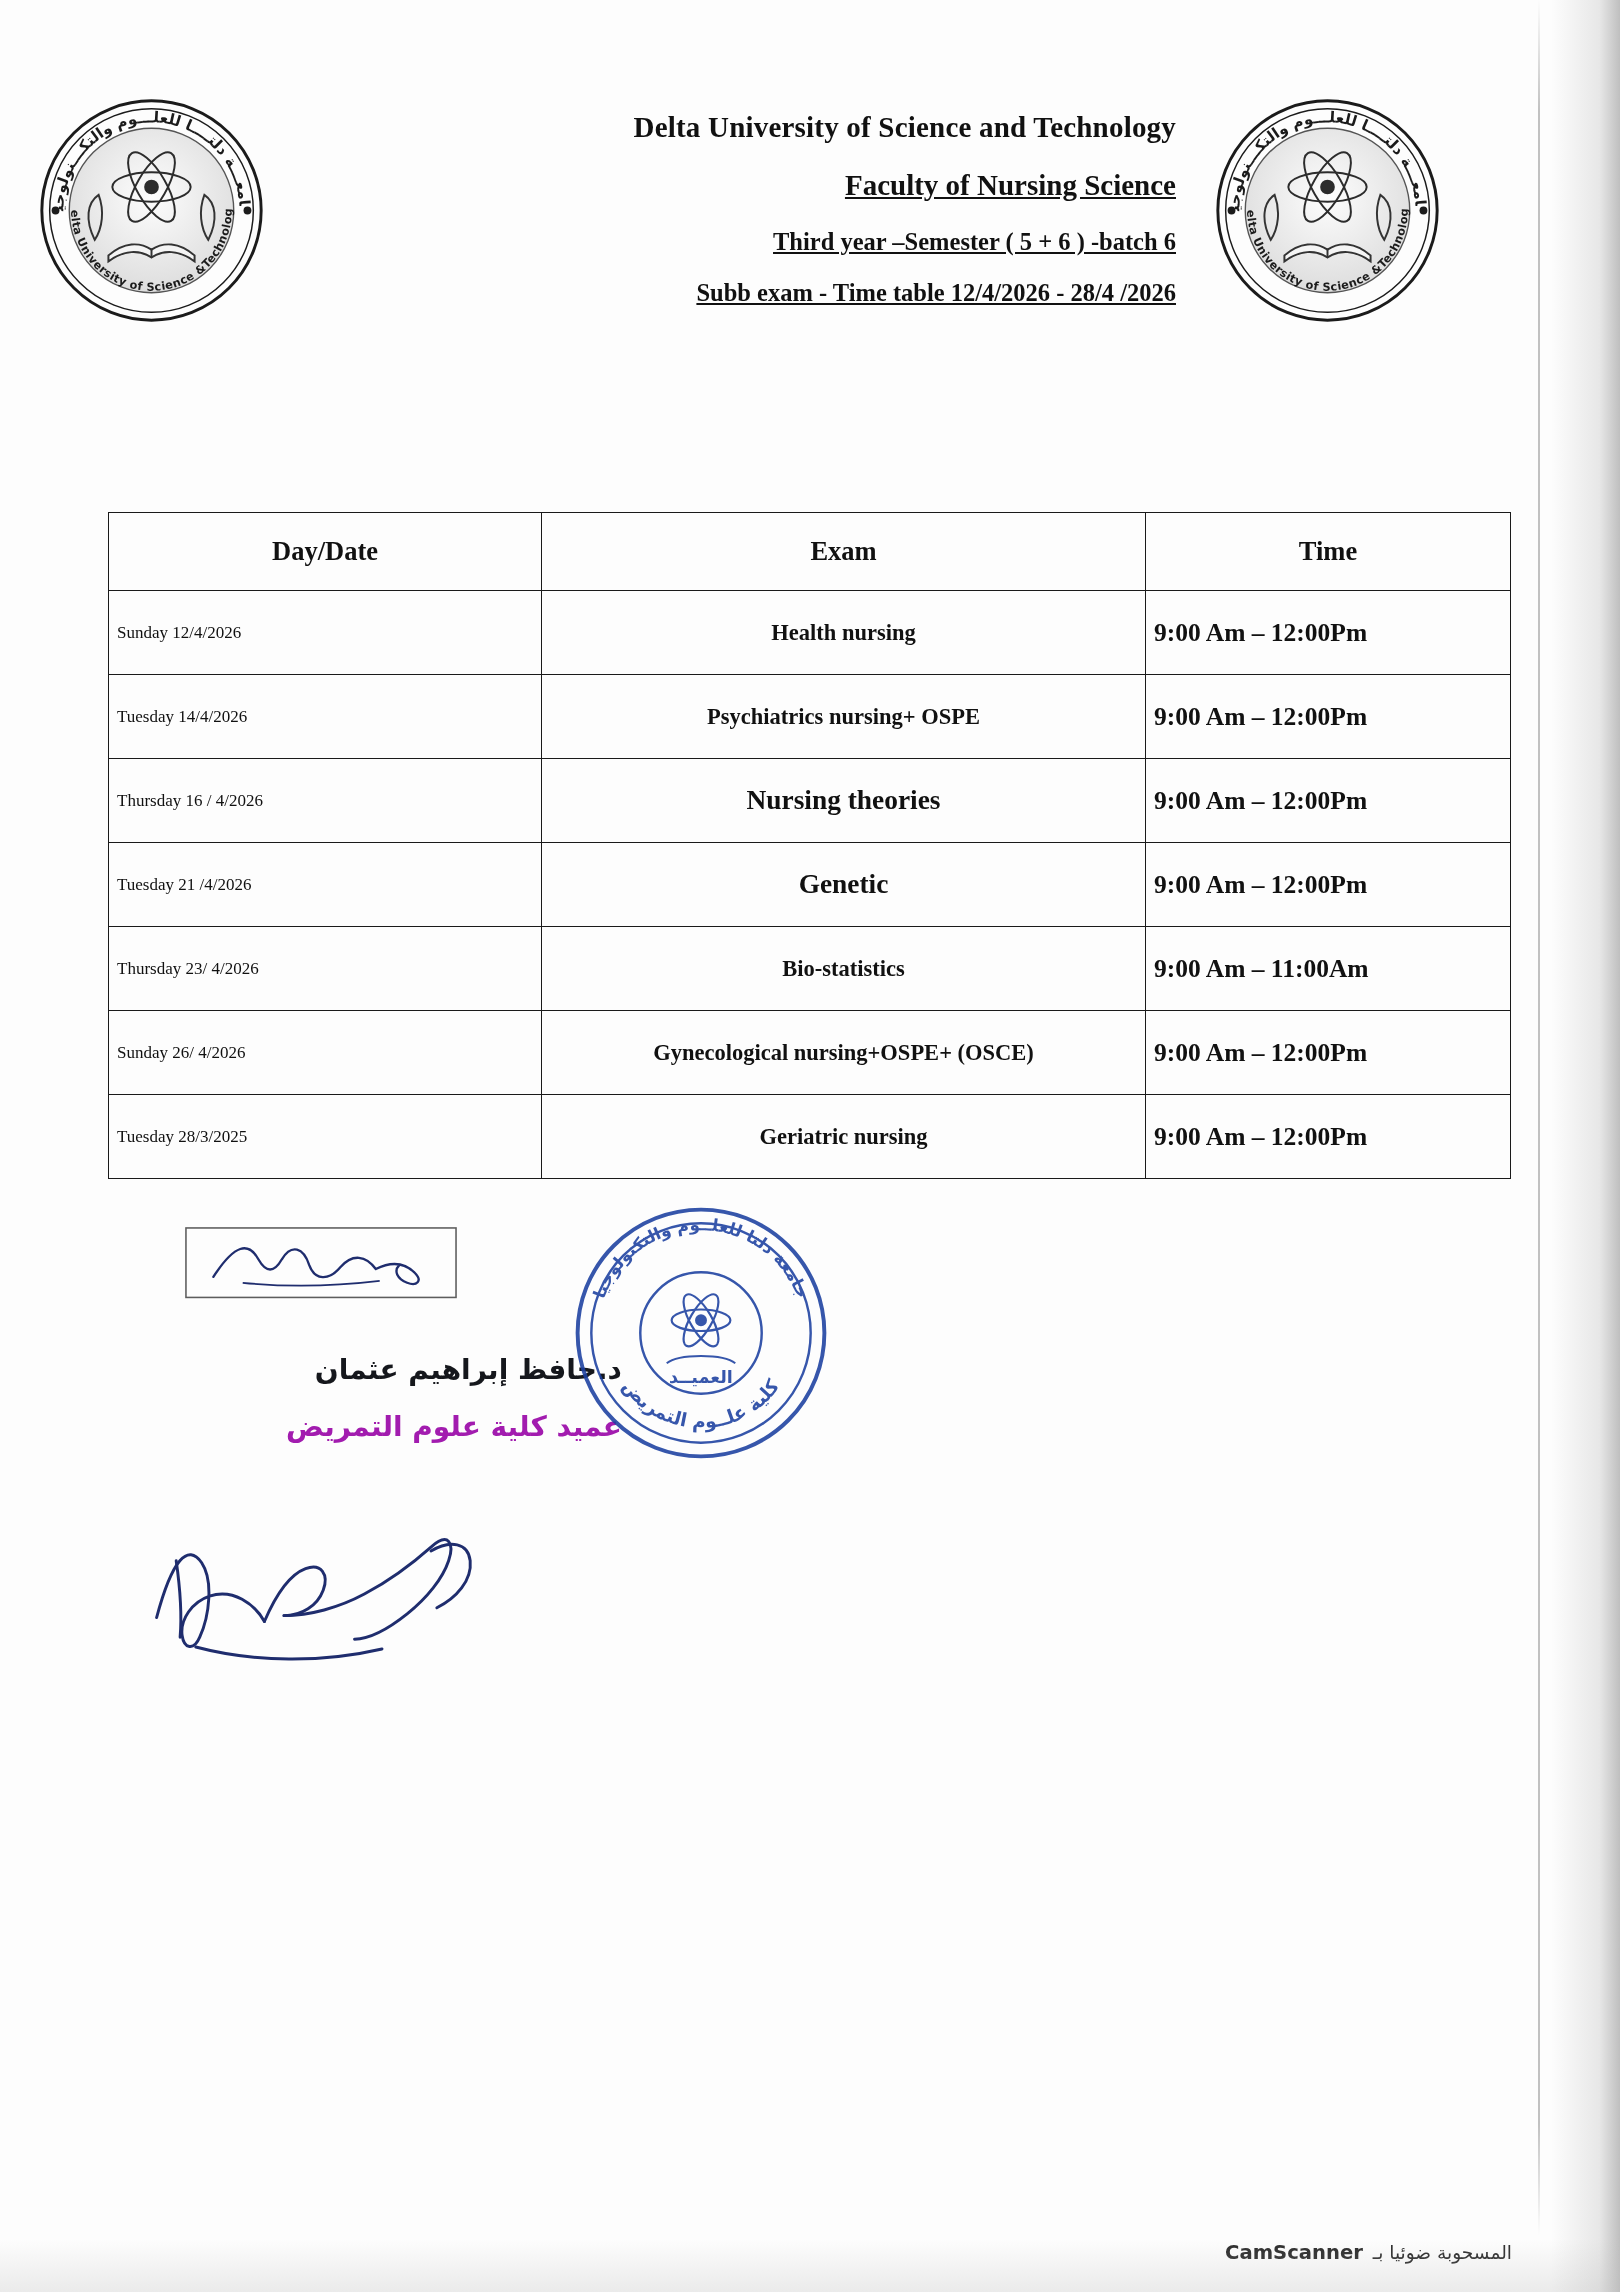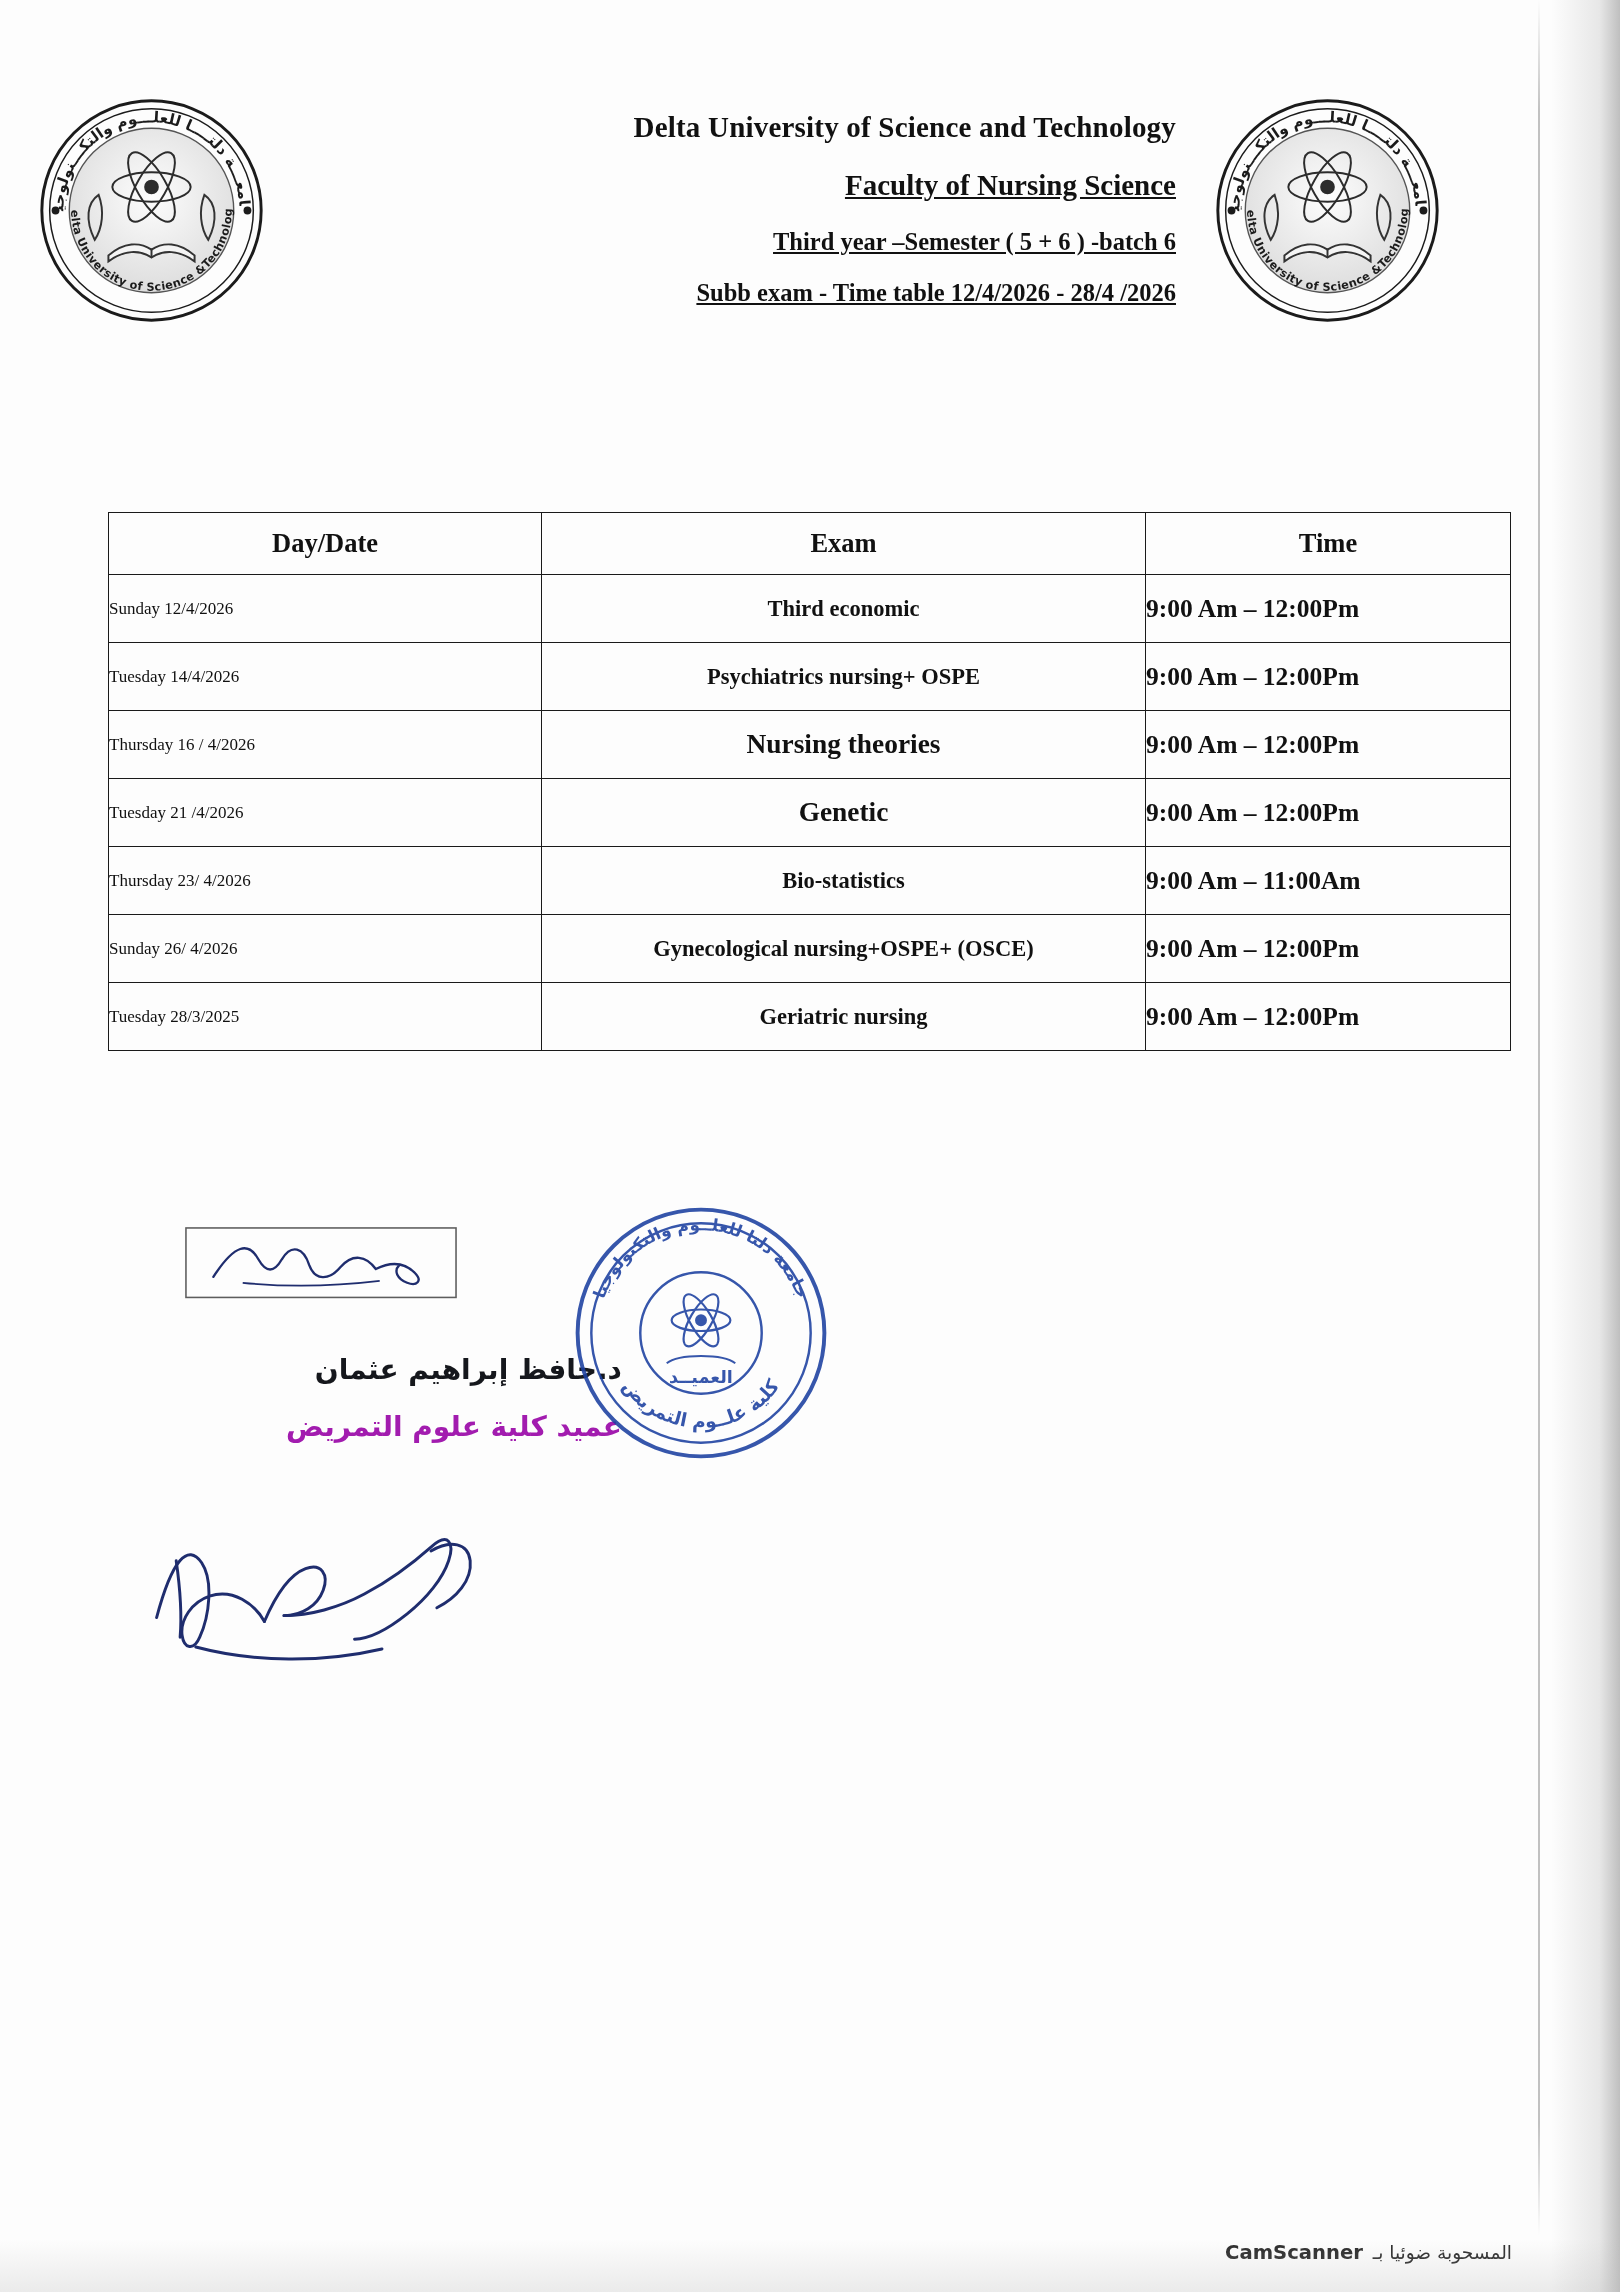--- a/index.html
+++ b/index.html
@@ -107,21 +107,21 @@
     width: 1402px;
   }
   table.schedule {
     border-collapse: collapse;
     width: 100%;
     table-layout: fixed;
   }
   table.schedule th,
   table.schedule td {
     border: 1.6px solid #1a1a1a;
-    padding: 0;
+    padding: 8px;
     vertical-align: middle;
   }
   .col-day  { width: 433px; }
   .col-exam { width: 604px; }
   .col-time { width: 365px; }
 
   table.schedule thead th {
     height: 61px;
     font-size: 26.5px;
     font-weight: bold;
@@ -339,21 +339,21 @@
       <thead>
         <tr>
           <th>Day/Date</th>
           <th>Exam</th>
           <th>Time</th>
         </tr>
       </thead>
       <tbody id="schedule-body">
           <tr>
             <td class="cell-day">Sunday  12/4/2026</td>
-            <td class="cell-exam">Third economic</td>
+            <td class="cell-exam">Health nursing</td>
             <td class="cell-time">9:00 Am – 12:00Pm</td>
           </tr>
           <tr>
             <td class="cell-day">Tuesday 14/4/2026</td>
             <td class="cell-exam">Psychiatrics nursing+ OSPE</td>
             <td class="cell-time">9:00 Am – 12:00Pm</td>
           </tr>
           <tr>
             <td class="cell-day">Thursday  16 / 4/2026</td>
             <td class="cell-exam big">Nursing theories</td>

